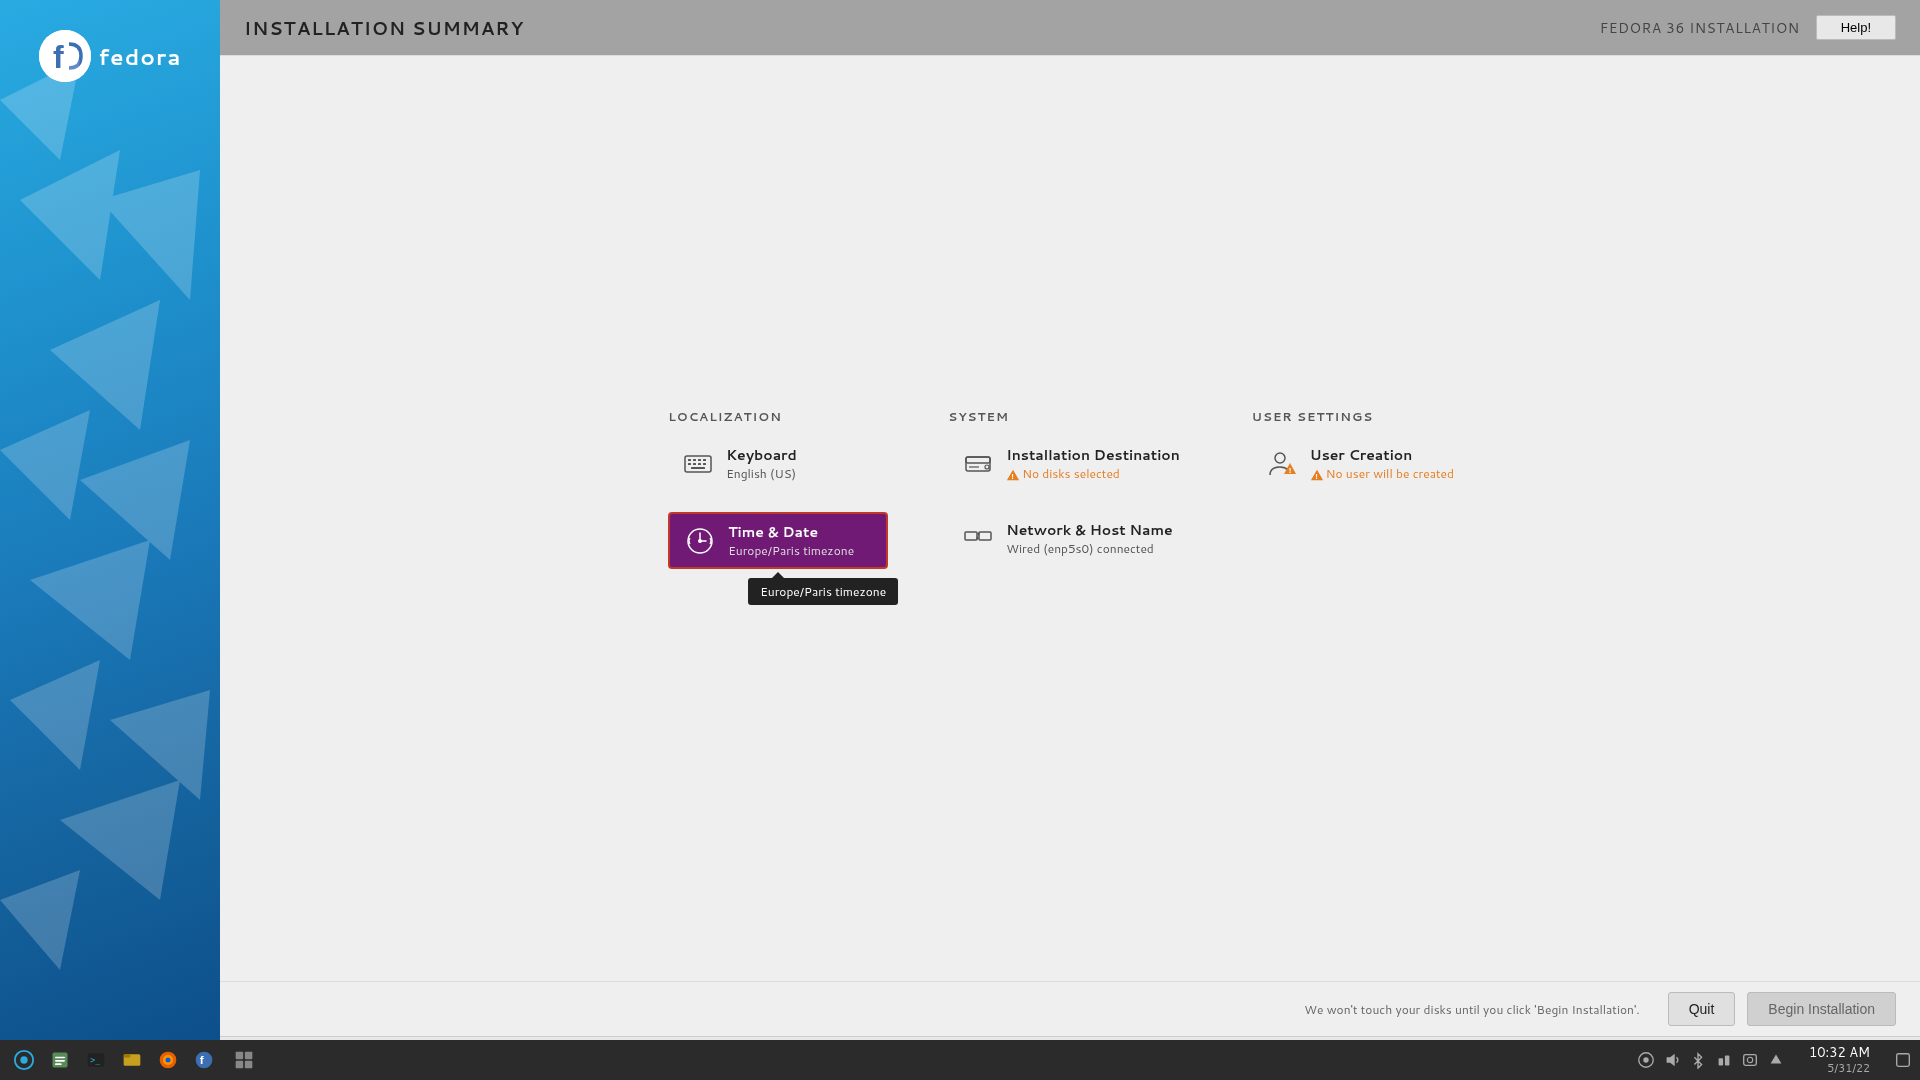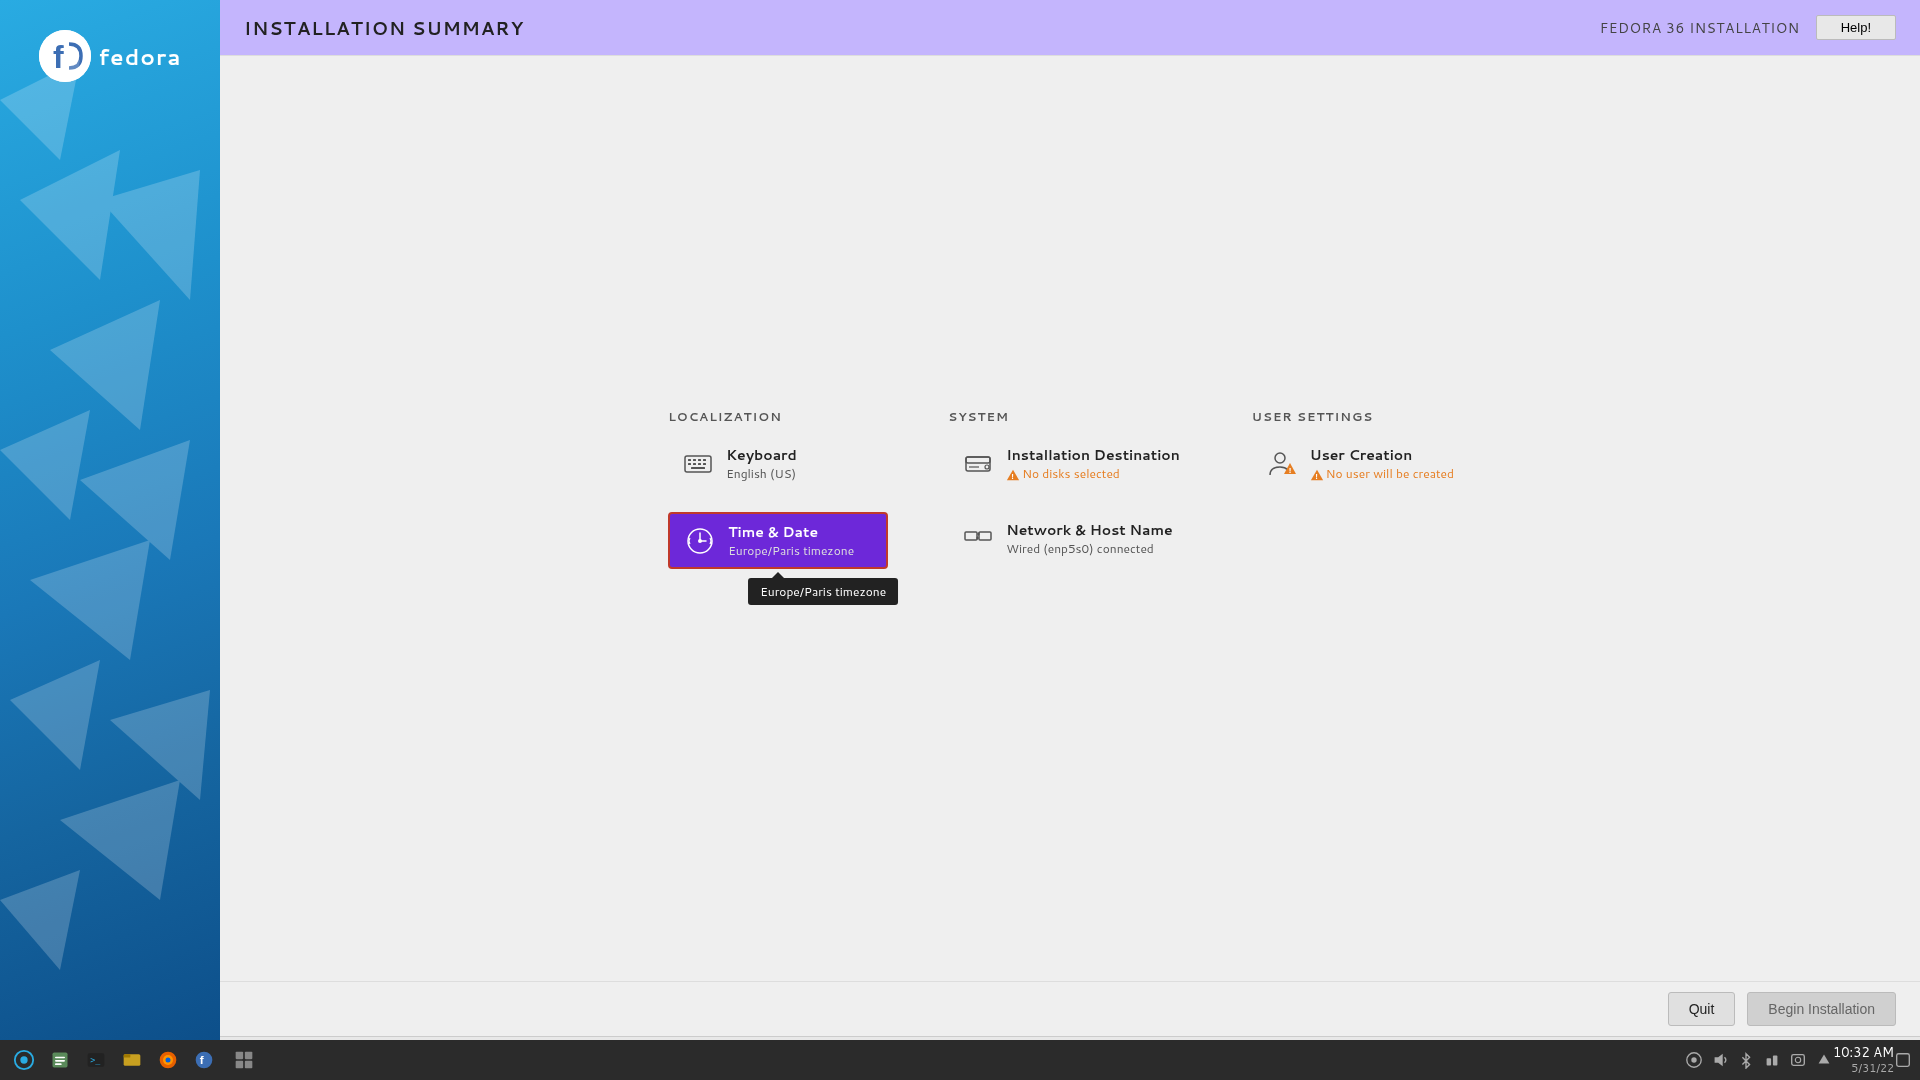--- a/index.html
+++ b/index.html
@@ -59,21 +59,21 @@
       background: #efefef;
       height: 1040px;
     }
 
     
     .topbar {
       display: flex;
       align-items: center;
       justify-content: space-between;
       padding: 12px 24px;
-      background: #c4b5fd;
+      background: #a3a3a3;
       border-bottom: 1px solid #ddd;
       min-height: 56px;
     }
     .topbar-title {
       font-size: 18px;
       font-weight: bold;
       color: #222;
       letter-spacing: 1px;
     }
     .topbar-right {
@@ -137,21 +137,21 @@
       align-items: center;
       gap: 10px;
       padding: 8px 12px;
       min-width: 220px;
       cursor: pointer;
       border-radius: 3px;
       background: transparent;
       transition: background 0.15s;
     }
     .setting-item.highlighted {
-      background: #6d28d9;
+      background: #701a75;
       border: 2px solid #c0392b;
       border-radius: 4px;
       color: white;
       position: relative;
     }
 
     .setting-icon {
       width: 36px;
       height: 36px;
       display: flex;
@@ -290,21 +290,21 @@
       align-items: center;
       justify-content: center;
       border-radius: 4px;
       cursor: pointer;
       font-size: 18px;
     }
     .taskbar-right {
       margin-left: auto;
       display: flex;
       align-items: center;
-      gap: 0;
+      gap: 24px;
       color: white;
       font-size: 12px;
     }
     .taskbar-time {
       text-align: right;
       line-height: 1.3;
     }
     .taskbar-sys-icons {
       display: flex;
       align-items: center;
@@ -479,20 +479,21 @@
           </div>
 
         </div>
       </div>
 
     </div>
   </div>
 
   <div style="display:flex;flex-direction:column;">
     <div class="actionbar">
+      <span class="actionbar-hint">We won't touch your disks until you click 'Begin Installation'.</span>
       <button class="action-button">Quit</button>
       <button class="action-button primary">Begin Installation</button>
     </div>
 
     <div class="statusbar">
       <div class="statusbar-icon">!</div>
       <span>Please complete items marked with this icon before continuing to the next step.</span>
     </div>
   </div>
 </div>

